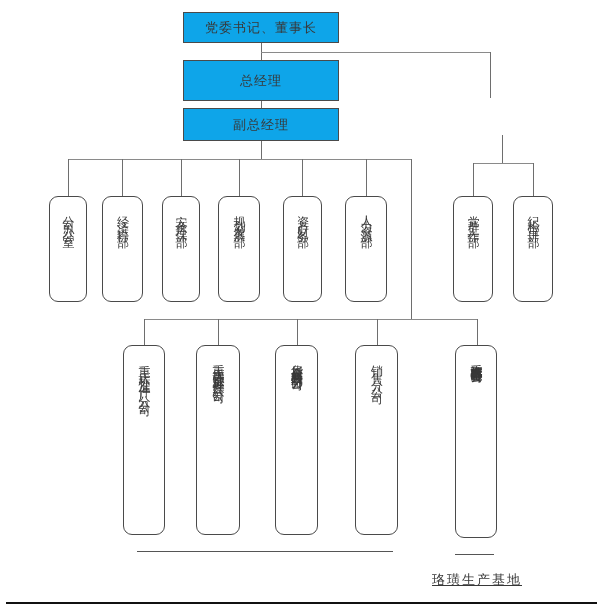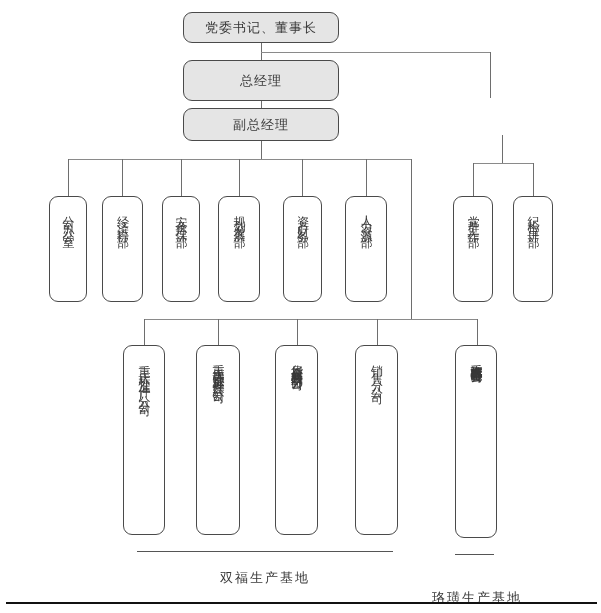--- a/index.html
+++ b/index.html
@@ -7,22 +7,22 @@
     position:relative;
     width:601px;height:613px;
     background:#ffffff;
     font-family:"DejaVu Sans",sans-serif;
     color:#333333;
     overflow:hidden;
   }
   .hbox{
     position:absolute;
     border:1px solid #4a4a4a;
-    border-radius:9px;
-    background:#e5e5e5;
+    border-radius:0;
+    background:#0ea5e9;
     display:flex;align-items:center;justify-content:center;
     font-size:13px;letter-spacing:1px;color:#383838;
     box-sizing:border-box;
   }
   .vbox{
     position:absolute;
     border:1px solid #4a4a4a;
     border-radius:9px;
     background:#ffffff;
     display:flex;justify-content:center;
@@ -128,17 +128,16 @@
     </div>
   <div class="vbox pt10 ls7" style="left:355px;top:345px;width:43px;height:190px;">
       <span>销售分公司</span>
     </div>
   <div class="vbox pt8 ls05" style="left:455px;top:345px;width:42px;height:193px;">
       <span>重庆汽车标准件厂有限责任公司</span>
     </div>
 
   <div class="baseline" style="left:137px;top:551px;width:256px;"></div>
   <div class="baseline" style="left:455px;top:554px;width:39px;"></div>
-  <div class="baselabel" style="left:185px;top:569px;width:160px;">双福生产基地</div>
-  <div class="baselabel" style="left:397px;top:589px;width:160px;text-decoration:underline;">珞璜生产基地</div>
+  <div class="baselabel" style="left:397px;top:571px;width:160px;text-decoration:underline;">珞璜生产基地</div>
 
   <div class="pageline" style="left:6px;top:602px;width:591px;height:2px;"></div>
 </div>
 
 </body></html>

